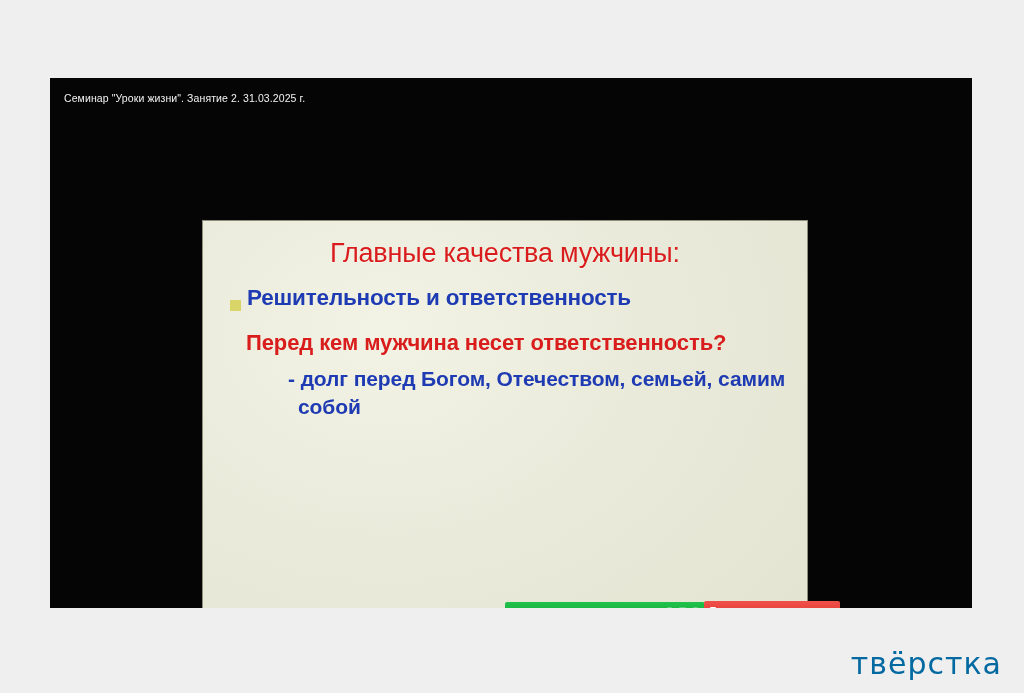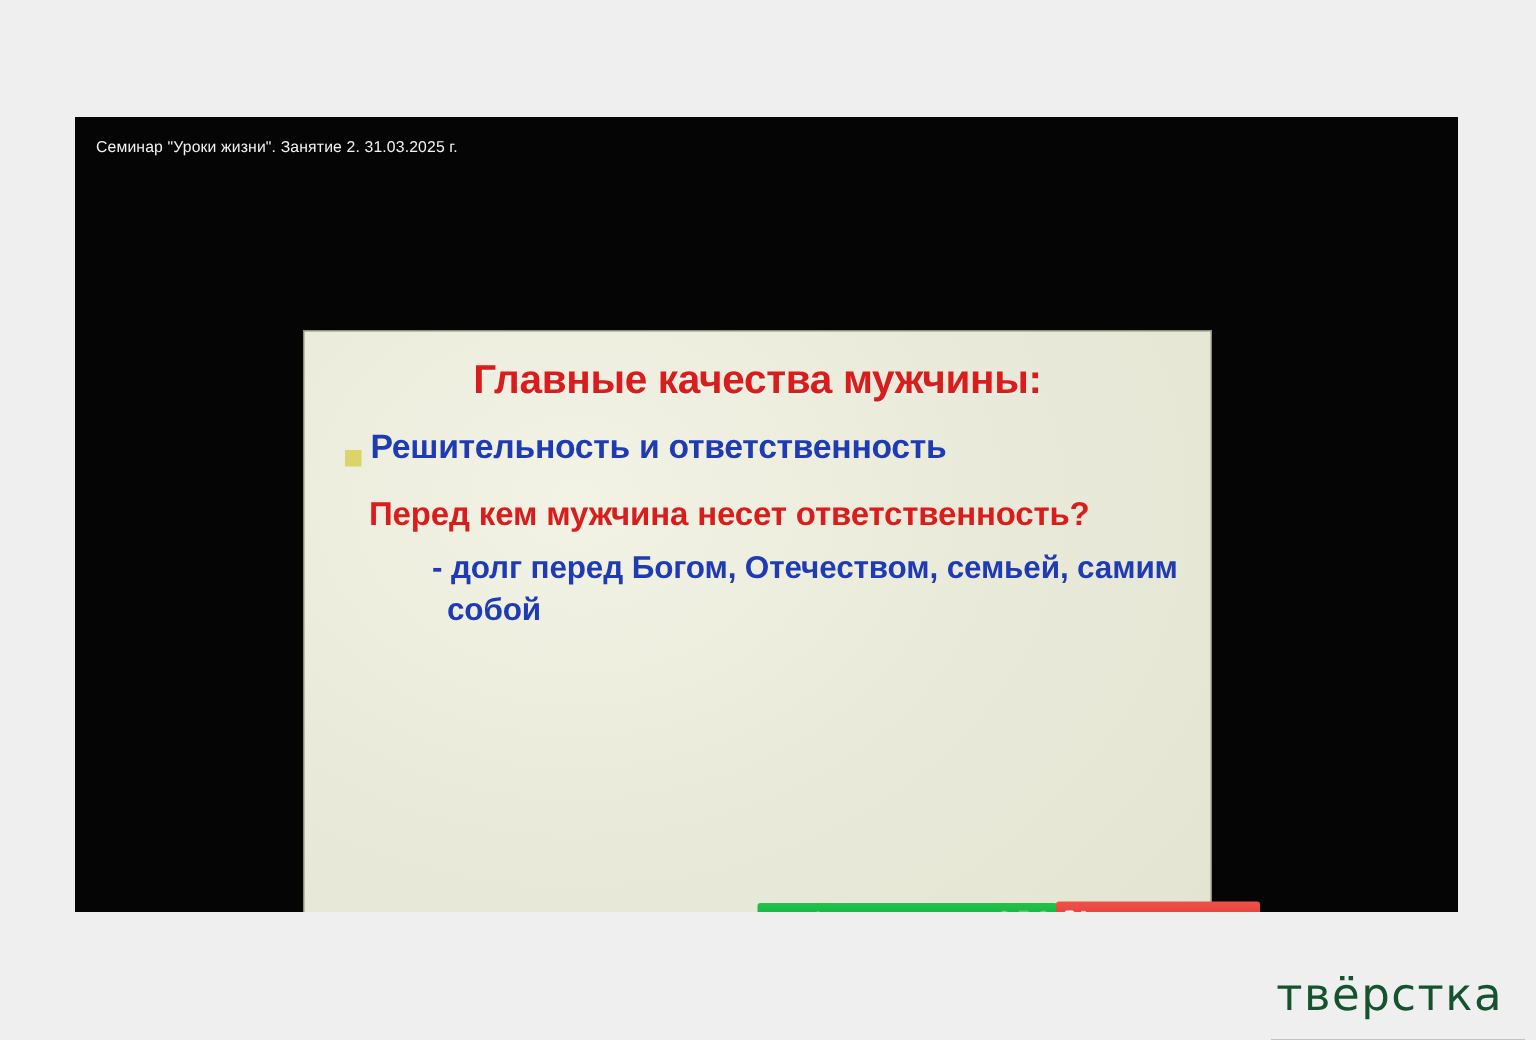--- a/index.html
+++ b/index.html
@@ -56,21 +56,21 @@
   #slide-inner {
     position: absolute;
     left: 0; right: 0; top: 0; bottom: 0;
     padding: 12px 22px 0 22px;
   }
 
   .slide-title {
     text-align: center;
     color: #d91d1d;
     font-size: 27px;
-    font-weight: bold;
+    font-weight: normal;
     letter-spacing: -.2px;
     line-height: 1.15;
     margin-top: 6px;
     text-shadow: 0 1px 0 rgba(255,255,255,.45);
   }
 
   .bullet-row {
     display: flex;
     align-items: flex-end;
     margin-top: 16px;
@@ -186,21 +186,21 @@
     white-space: nowrap;
     letter-spacing: .1px;
     opacity: .9;
   }
 
   
   #watermark {
     position: absolute;
     right: 22px;
     bottom: 14px;
-    color: #14532d;
+    color: #0369a1;
     font-size: 30px;
     letter-spacing: 1px;
     line-height: 1;
     user-select: none;
     font-family: "DejaVu Sans", sans-serif;
   }
 </style>
 </head>
 <body>
 

